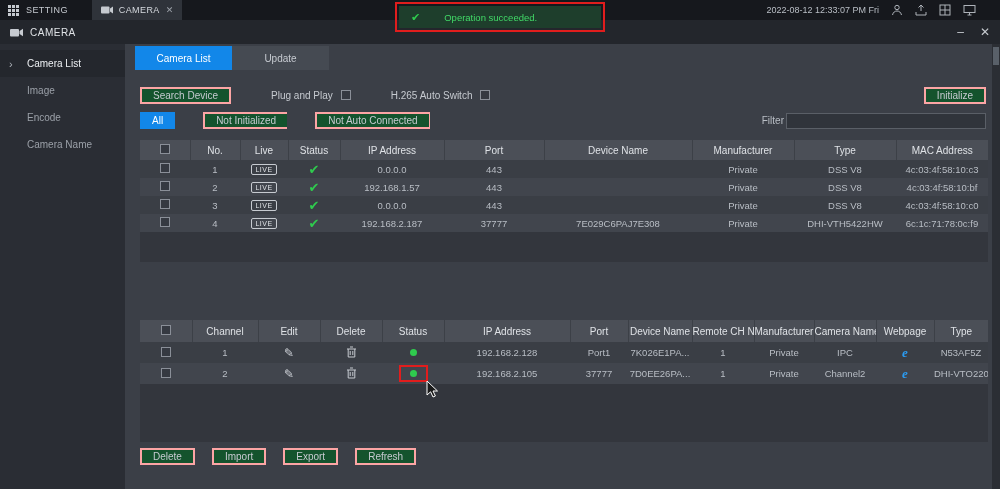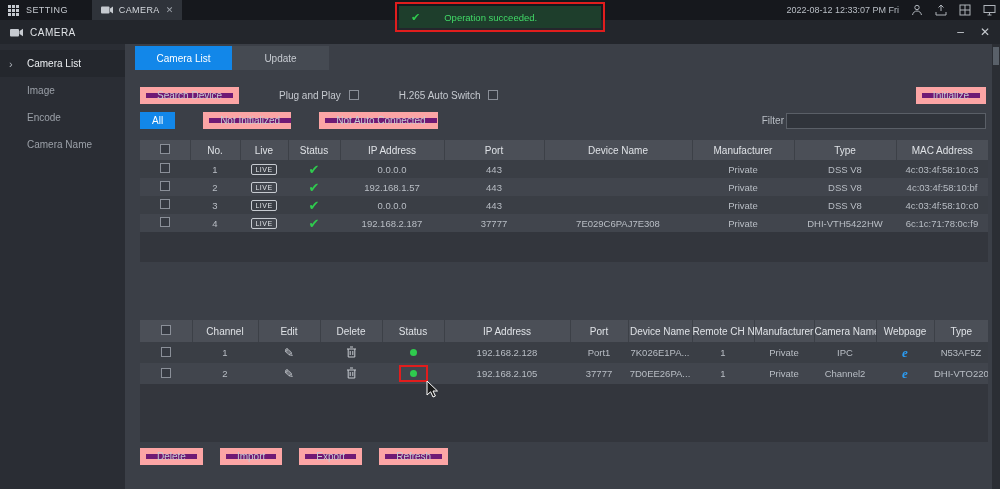--- a/index.html
+++ b/index.html
@@ -7,21 +7,21 @@
   #screen { position:relative; width:1000px; height:489px; overflow:hidden; background:#3b3f47; font-size:10px; color:#c6cad0;text-decoration:underline; }
 
   
   #topbar { position:absolute; left:0; top:0; width:1000px; height:20px; background:#16181d; display:flex; align-items:center; }
   .tb-left { display:flex; align-items:center; height:100%; }
   .tb-grid { margin:0 7px 0 8px; display:flex; }
   .tb-setting { color:#c6cad0; font-size:9px; letter-spacing:.4px; margin-right:24px; }
   .tb-tab { height:100%; background:#2f333a; display:flex; align-items:center; gap:6px; padding:0 9px; }
   .tb-tab .lbl { font-size:9px; color:#d5d9de; letter-spacing:.4px; }
   .tb-tab .x { color:#9ba0a8; font-size:9px; cursor:default; }
-  .tb-right { margin-left:auto; display:flex; align-items:center; gap:12px; padding-right:4px; }
+  .tb-right { margin-left:auto; display:flex; align-items:center; gap:12px; padding-right:24px; }
   .tb-datetime { color:#b9bec5; font-size:9px; }
   .tb-ic { display:flex; align-items:center; }
 
   
   #titlebar { position:absolute; left:0; top:20px; width:1000px; height:24px; background:#23262c; display:flex; align-items:center; padding:0 10px; }
   #titlebar .t { font-size:10px; color:#dfe2e6; letter-spacing:.5px; margin-left:7px; }
   #titlebar .win { margin-left:auto; display:flex; gap:16px; color:#c6cad0; font-size:12px; }
   #titlebar .win span { cursor:default; }
 
   
@@ -30,21 +30,21 @@
   .sb-item.active { color:#eef1f4; background:#24272d; }
   .sb-item.active .chev { position:absolute; left:9px; color:#aeb3ba; font-size:11px; }
 
   
   #main { position:absolute; left:125px; top:44px; width:875px; height:445px; background:#3b3f47; }
 
   .tabs { position:absolute; left:10px; top:2px; display:flex; }
   .tab { width:97px; height:24px; display:flex; align-items:center; justify-content:center; font-size:10px; background:#454a52; color:#c6cad0; cursor:default; }
   .tab.active { background:#1287e9; color:#fff; }
 
-  .btn { display:inline-flex; align-items:center; justify-content:center; height:17px; padding:0 11px; background:#701a75; border:6px solid #fca5a5; color:#c6cad0; font-size:10px; cursor:default; }
+  .btn { display:inline-flex; align-items:center; justify-content:center; height:17px; padding:0 11px; background:#14532d; border:2px solid #fca5a5; color:#c6cad0; font-size:10px; cursor:default; }
   .btn.blue { background:#1287e9; border-color:#1287e9; color:#fff; }
 
   #controls { position:absolute; left:15px; top:42px; right:14px; height:18px; display:flex; align-items:center; }
   .ck-group { display:flex; align-items:center; margin-left:40px; gap:8px; }
   .ckbox { width:10px; height:10px; border:1px solid #8a8f98; background:#353941; display:inline-block; }
   #initialize { margin-left:auto; }
 
   #filterrow { position:absolute; left:15px; top:68px; right:14px; height:17px; display:flex; align-items:center; }
   .seg { display:flex;gap:28px; }
   .seg .btn { border-right-width:0; }

